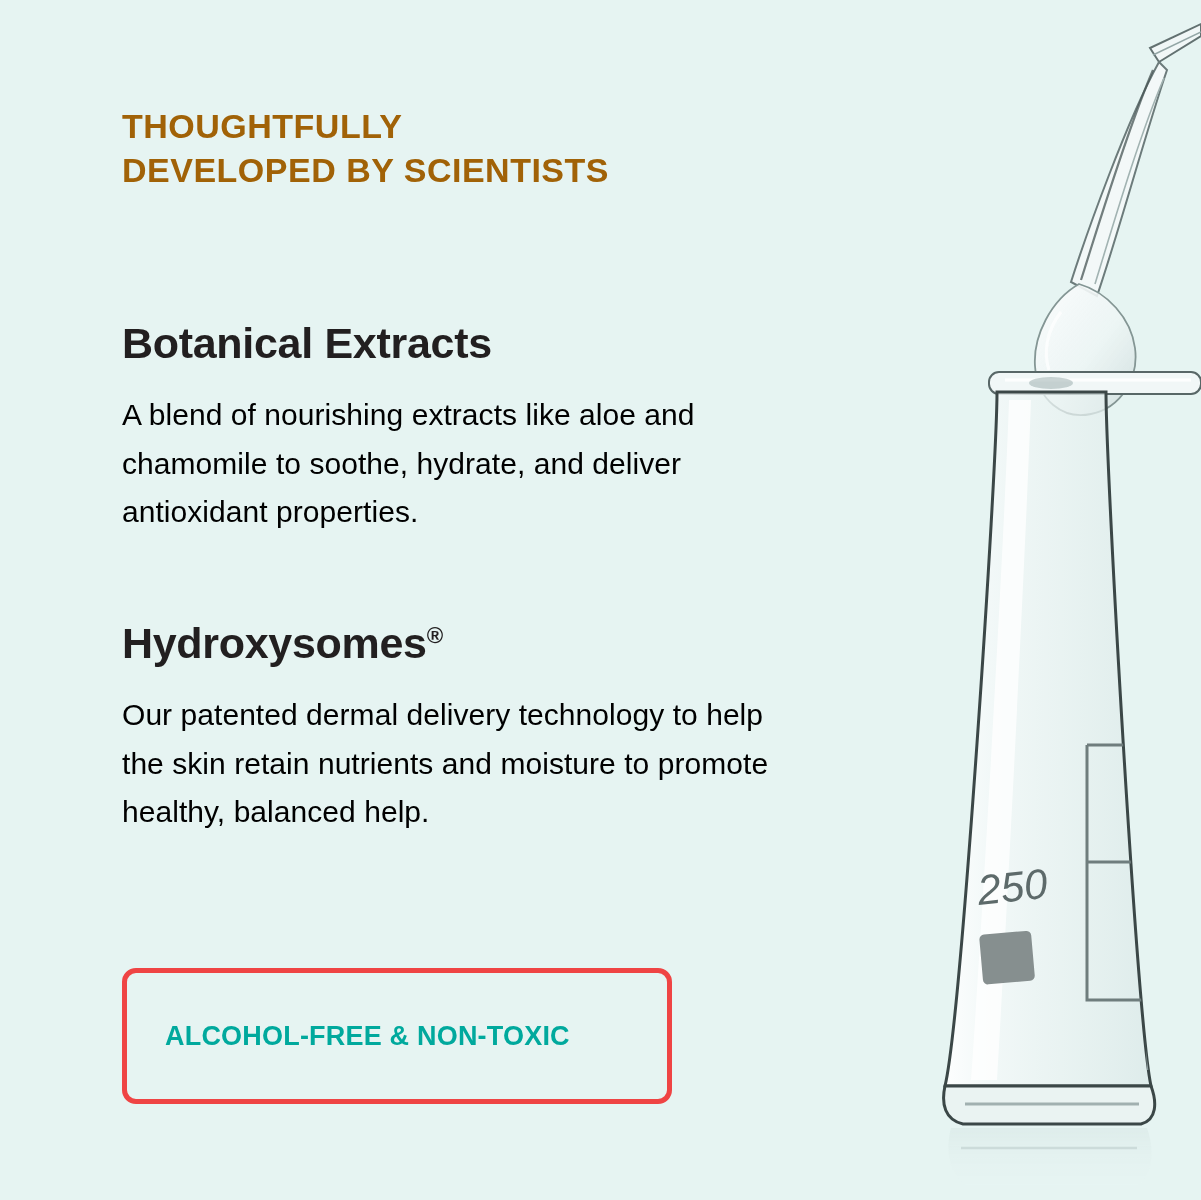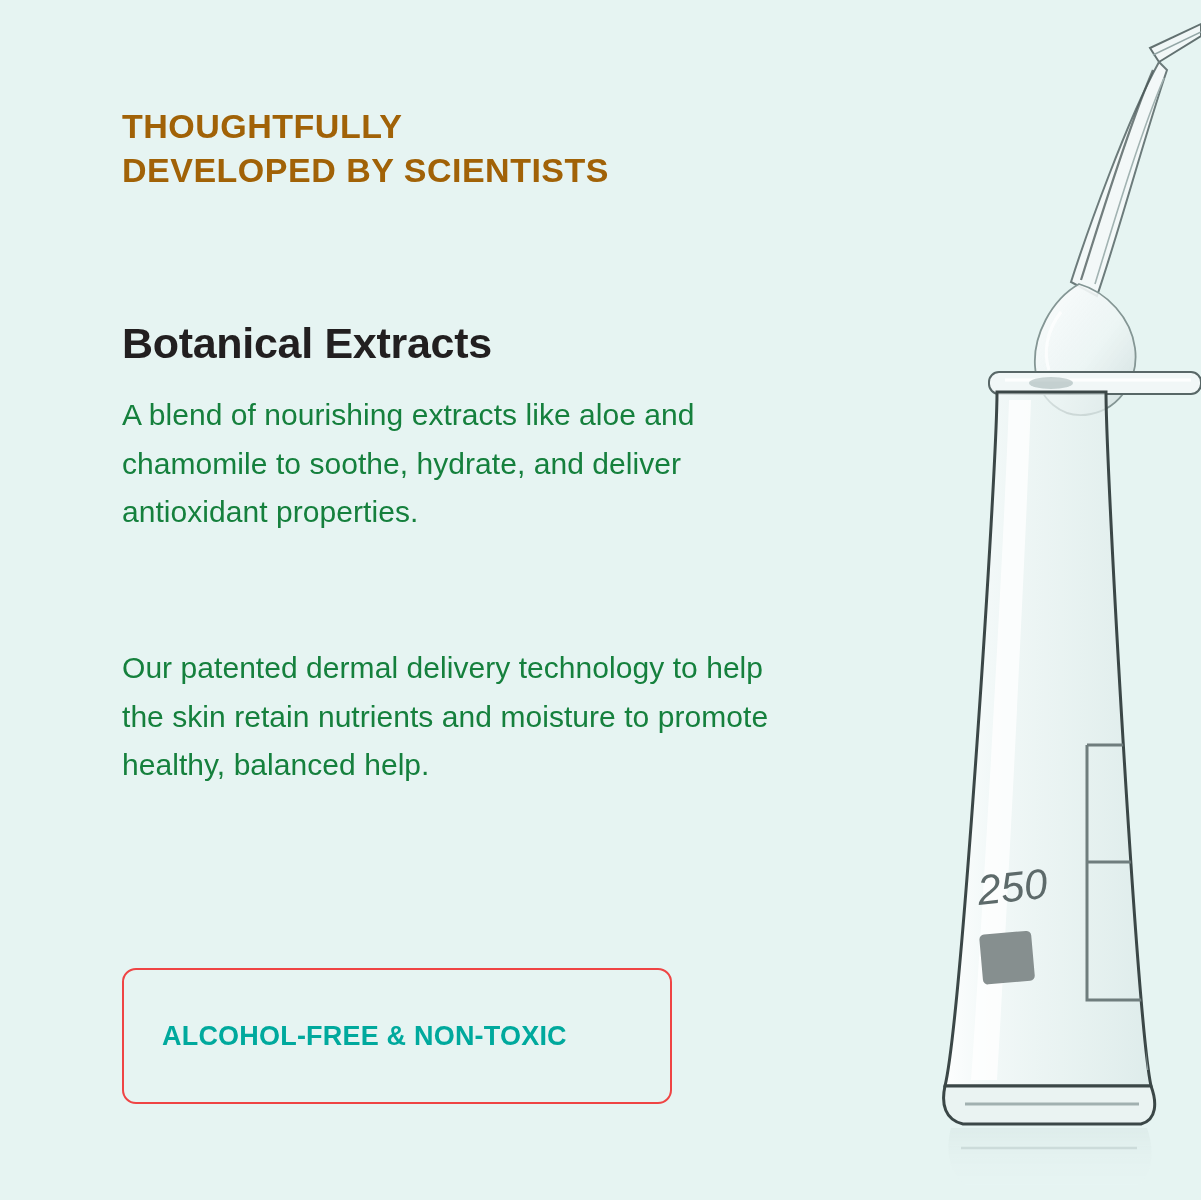--- a/index.html
+++ b/index.html
@@ -60,36 +60,36 @@
   .feature-heading .reg {
     font-size:0.52em;
     vertical-align:super;
     line-height:0;
     font-weight:bold;
   }
 
   .feature-body {
     font-size:30px;
     font-weight:normal;
-    color:#15803d;
+    color:#000000;
     line-height:1.62;
     letter-spacing:0.05px;
     white-space:pre-line;
     margin-top:24px;
   }
 
   #feature-botanical { position:absolute; top:292px; left:0; width:800px;margin-top:28px; }
   #feature-hydroxysomes { position:absolute; top:620px; left:0; width:890px; }
 
   
   #claims-badge {
     position:absolute;
     left:122px; top:968px;
     width:550px; height:136px;
-    border:2px solid #ef4444;
+    border:5px solid #ef4444;
     border-radius:14px;
     display:flex;
     flex-direction:column;
     justify-content:center;
     padding-left:38px;
   }
   .claim-line {
     font-size:27px;
     font-weight:bold;
     color:#00A99D;
@@ -194,20 +194,23 @@
     <section id="feature-botanical">
       <h3 class="feature-heading">
         <span>Botanical Extracts</span><span class="reg"></span>
       </h3>
       <p class="feature-body">A blend of nourishing extracts like aloe and
 chamomile to soothe, hydrate, and deliver
 antioxidant properties.</p>
     </section>
 
     <section id="feature-hydroxysomes">
+      <h3 class="feature-heading">
+        <span>Hydroxysomes</span><span class="reg">®</span>
+      </h3>
       <p class="feature-body">Our patented dermal delivery technology to help
 the skin retain nutrients and moisture to promote
 healthy, balanced help.</p>
     </section>
   </div>
 
   <div id="claims-badge">
     <span class="claim-line">ALCOHOL-FREE &amp; NON-TOXIC</span>
   </div>
 

